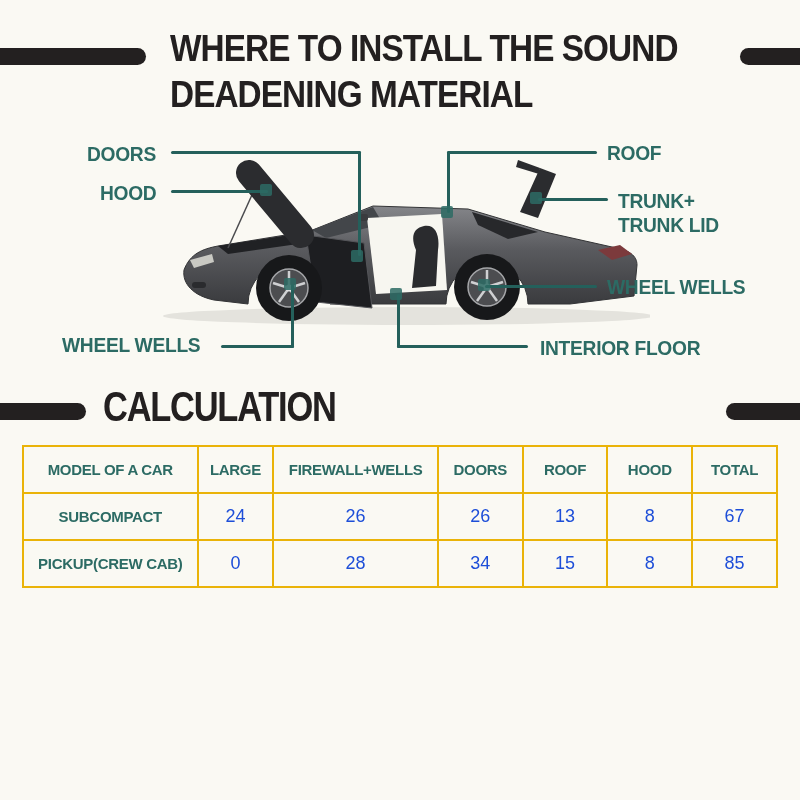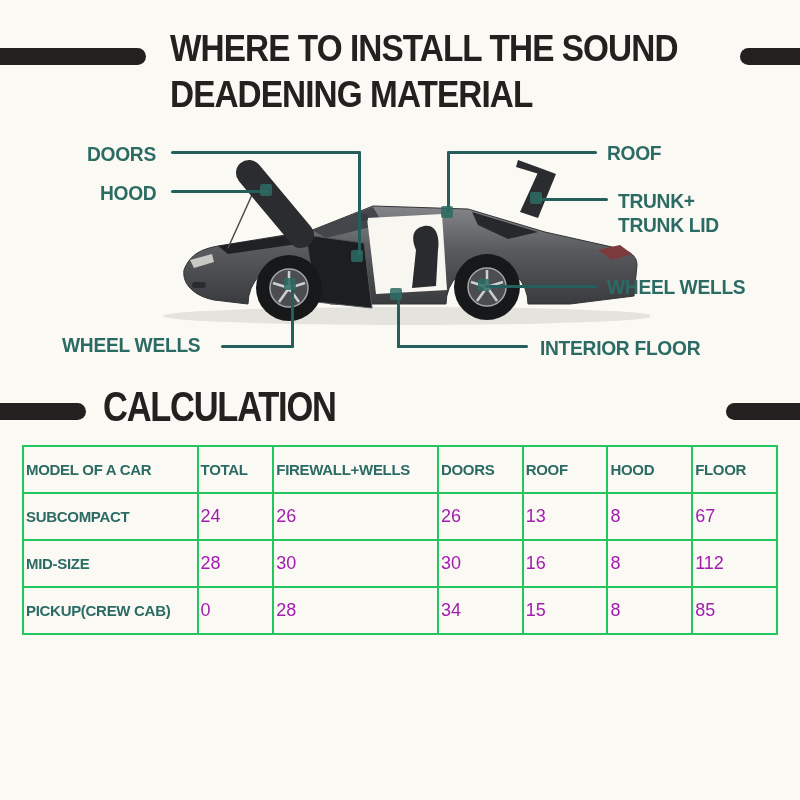--- a/index.html
+++ b/index.html
@@ -41,30 +41,30 @@
     position:absolute; left:356px; top:398px; color:#2c2a28;
     font-size:16px; white-space:nowrap;
   }
   
   table.calc {
     position:absolute; left:22px; top:445px; width:756px;
     border-collapse:collapse; table-layout:fixed;
     background:transparent;
   }
   table.calc th, table.calc td {
-    border:2px solid #22c55e; height:45px; text-align:left;
+    border:2px solid #eab308; height:45px; text-align:center;
     padding:0 2px; overflow:hidden;
   }
   table.calc th {
     color:#2c6b64; font-size:15px; font-weight:bold; letter-spacing:-0.3px;
   }
   table.calc td.model {
     color:#2c6b64; font-size:15px; font-weight:bold; letter-spacing:-0.3px;
   }
-  table.calc td.num { color:#a21caf; font-size:18px; font-weight:normal; }
+  table.calc td.num { color:#1d4ed8; font-size:18px; font-weight:normal; }
 </style>
 </head>
 <body>
 
 <div id="canvas">
 
   <div class="bar cap-right" style="left:0;top:48px;width:146px;"></div>
   <div class="bar cap-left" style="left:740px;top:48px;width:60px;"></div>
   <div class="title-line" style="top:28px;">WHERE TO INSTALL THE SOUND</div>
   <div class="title-line" style="top:74px;">DEADENING MATERIAL</div>
@@ -165,48 +165,39 @@
         <col style="width:10.05%">
         <col style="width:21.83%">
       <col style="width:11.24%">
         <col style="width:11.24%">
         <col style="width:11.24%">
         <col style="width:11.25%">
     </colgroup>
     <thead>
       <tr>
         <th>MODEL OF A CAR</th>
-        <th>TOTAL</th>
+        <th>LARGE</th>
         <th>FIREWALL+WELLS</th>
         <th>DOORS</th>
         <th>ROOF</th>
         <th>HOOD</th>
-        <th>FLOOR</th>
+        <th>TOTAL</th>
       </tr>
     </thead>
     <tbody>
       <tr>
         <td class="model">SUBCOMPACT</td>
         <td class="num">24</td>
         <td class="num">26</td>
         <td class="num">26</td>
         <td class="num">13</td>
         <td class="num">8</td>
         <td class="num">67</td>
       </tr>
       <tr>
-        <td class="model">MID-SIZE</td>
-        <td class="num">28</td>
-        <td class="num">30</td>
-        <td class="num">30</td>
-        <td class="num">16</td>
-        <td class="num">8</td>
-        <td class="num">112</td>
-      </tr>
-      <tr>
         <td class="model">PICKUP(CREW CAB)</td>
         <td class="num">0</td>
         <td class="num">28</td>
         <td class="num">34</td>
         <td class="num">15</td>
         <td class="num">8</td>
         <td class="num">85</td>
       </tr>
     </tbody>
   </table>

